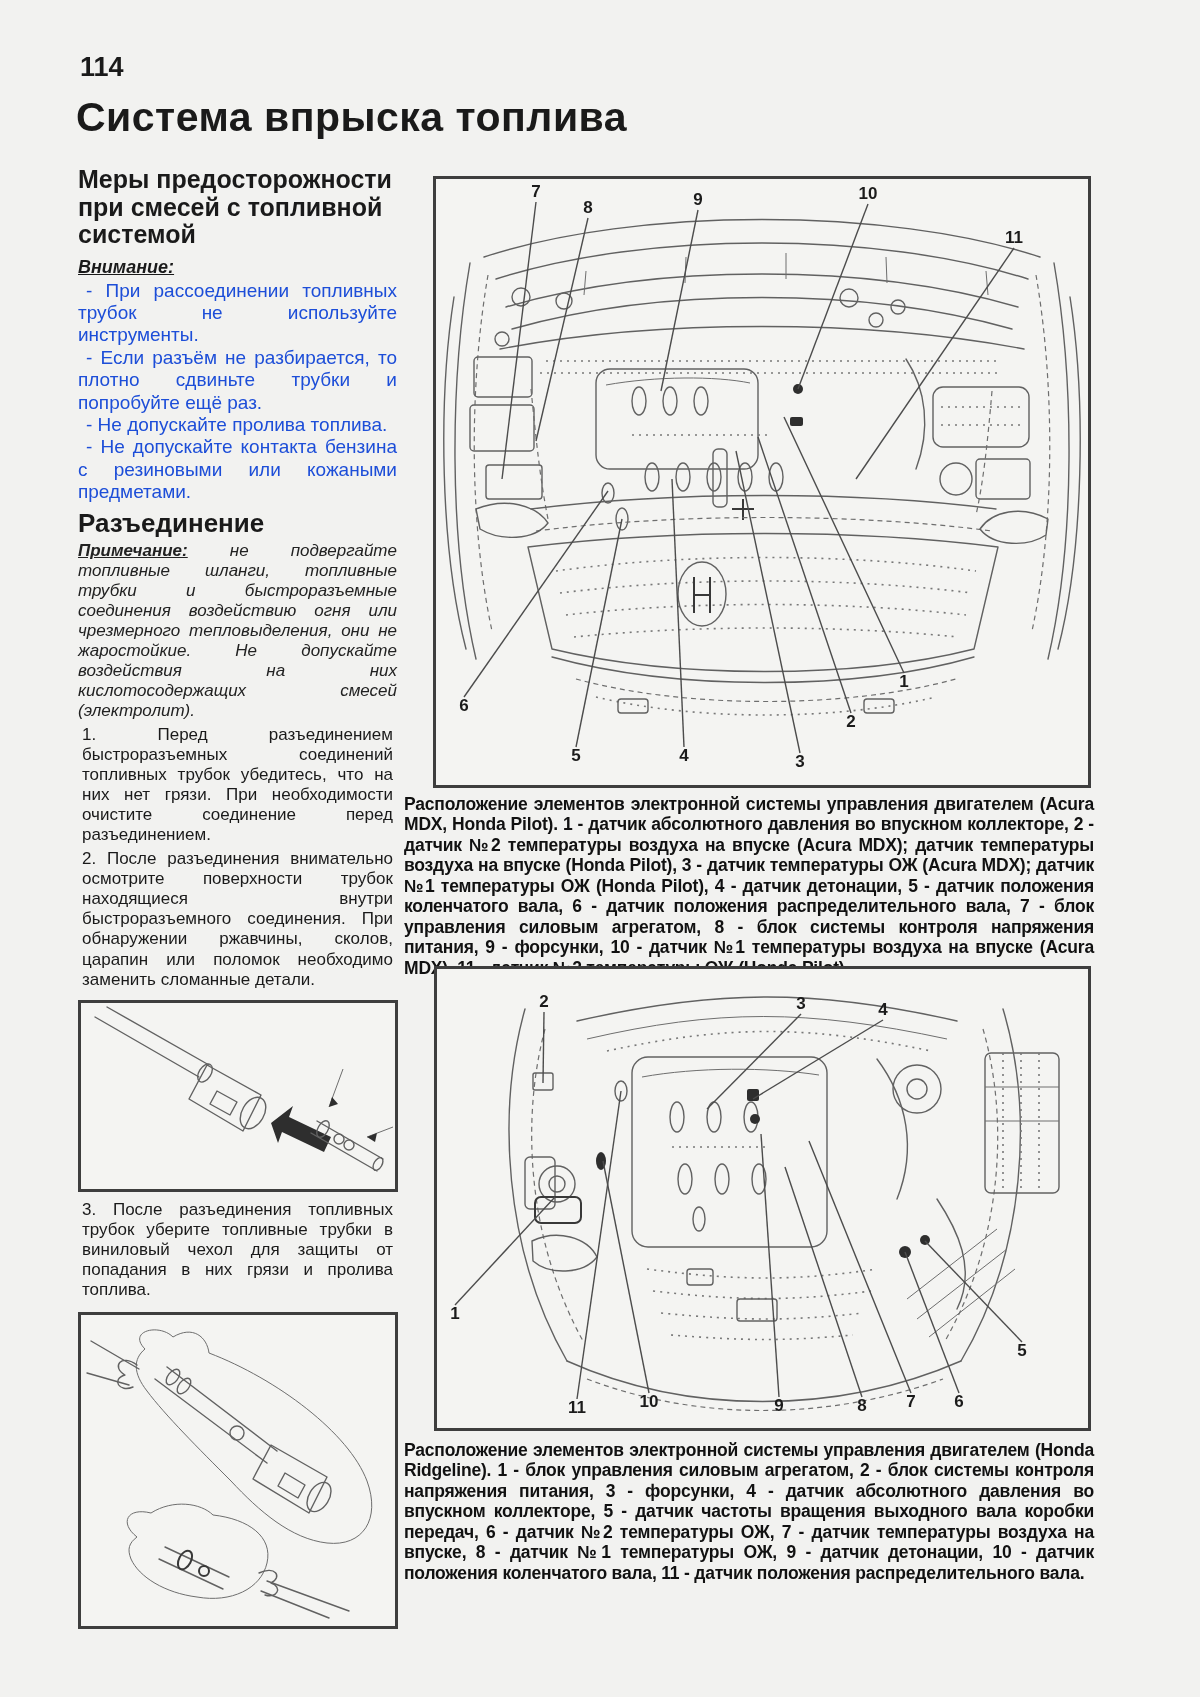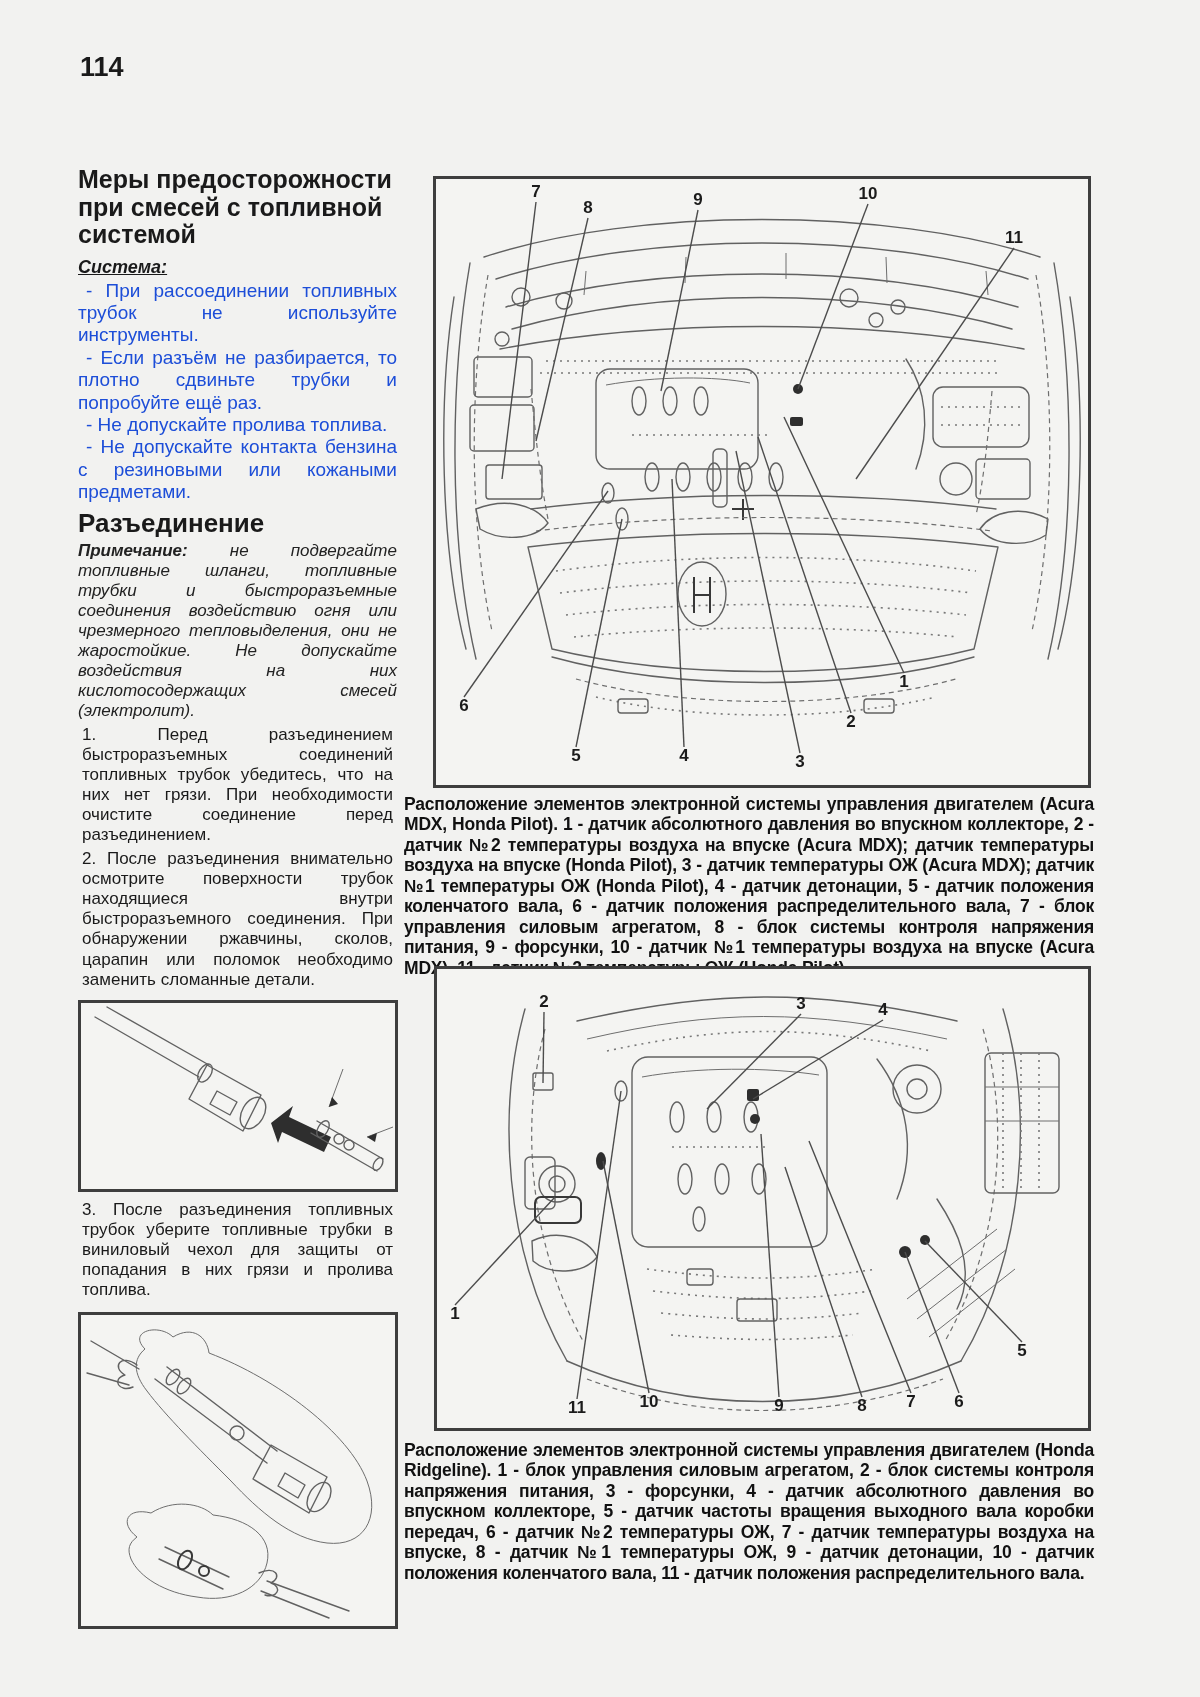--- a/index.html
+++ b/index.html
@@ -12,21 +12,21 @@
   .page-title{position:absolute;left:76px;top:94px;margin:0;font-size:41px;font-weight:bold;letter-spacing:0.5px;}
 
   
   .left-col{position:absolute;left:78px;top:166px;width:319px;}
   .h-sec1{margin:0 0 8px 0;font-size:25px;line-height:1.1;font-weight:bold;}
   .warn-label{font-size:18px;font-weight:bold;font-style:italic;text-decoration:underline;margin-bottom:2px;}
   .warn-item{margin:0;font-size:19px;line-height:1.18;text-align:justify;text-indent:8px;color:#1d4ed8;}
   .h-sec2{margin:18px 0 2px 0;font-size:30px;line-height:1.04;font-weight:bold;}
   .h-sec3{margin:4px 0 2px 0;font-size:26px;font-weight:bold;}
   .note-p{margin:0 0 2px 0;font-size:17px;font-style:italic;line-height:1.18;text-align:justify;color:#222;}
-  .note-label{font-weight:bold;}
+  .note-label{font-weight:bold;text-decoration:underline;}
   .step{margin:4px;font-size:17px;line-height:1.18;text-align:justify;}
   .fig-box-small{border:3px solid #3e3e3e;background:#f4f4f2;margin:10px 0 8px 0;width:314px;}
   .fig-box-small.second{margin-top:12px;}
 
   
   .fig-box-1{position:absolute;left:433px;top:176px;width:652px;height:606px;border:3px solid #3e3e3e;background:#f4f4f2;}
   .fig-box-2{position:absolute;left:434px;top:966px;width:651px;height:459px;border:3px solid #3e3e3e;background:#f4f4f2;}
   .caption{position:absolute;left:404px;width:690px;margin:0;font-size:17.5px;font-weight:bold;line-height:1.17;text-align:justify;letter-spacing:-0.2px;color:#111;}
   .caption-1{top:794px;}
   .caption-2{top:1440px;}
@@ -40,24 +40,25 @@
   .art-fill{fill:#2e2e2e;stroke:none;}
   .callout-line{stroke:#4c4c4c;stroke-width:1.4;}
   .callout-num{font-family:"Liberation Sans",sans-serif;font-size:17px;font-weight:bold;fill:#1b1b1b;text-anchor:middle;}
 </style>
 </head>
 <body>
 
 <div class="sheet">
 
   <div class="page-number">114</div>
+  <h1 class="page-title">Система впрыска топлива</h1>
 
   <div class="left-col">
     <h2 class="h-sec1">Меры предосторожности при смесей с топливной системой</h2>
-    <div class="warn-label">Система:</div>
+    <div class="warn-label">Внимание:</div>
     <p class="warn-item">- При рассоединении топливных трубок не используйте инструменты.</p>
     <p class="warn-item">- Если разъём не разбирается, то плотно сдвиньте трубки и попробуйте ещё раз.</p>
     <p class="warn-item">- Не допускайте пролива топлива.</p>
     <p class="warn-item">- Не допускайте контакта бензина с резиновыми или кожаными предметами.</p>
 
     <h3 class="h-sec3">Разъединение</h3>
     <p class="note-p"><span class="note-label">Примечание:</span> <span>не подвергайте топливные шланги, топливные трубки и быстроразъемные соединения воздействию огня или чрезмерного тепловыделения, они не жаростойкие. Не допускайте воздействия на них кислотосодержащих смесей (электролит).</span></p>
     <p class="step">1. Перед разъединением быстроразъемных соединений топливных трубок убедитесь, что на них нет грязи. При необходимости очистите соединение перед разъединением.</p>
     <p class="step">2. После разъединения внимательно осмотрите поверхности трубок находящиеся внутри быстроразъемного соединения. При обнаружении ржавчины, сколов, царапин или поломок необходимо заменить сломанные детали.</p>
 

